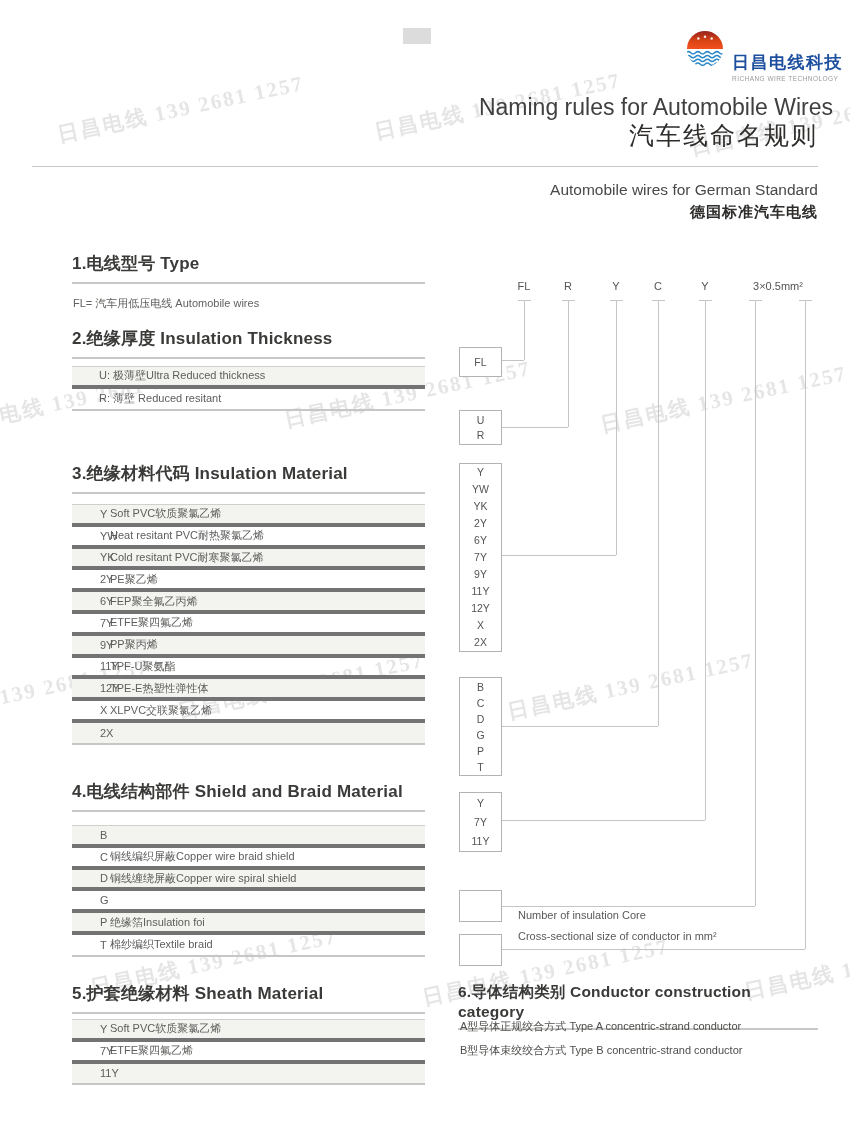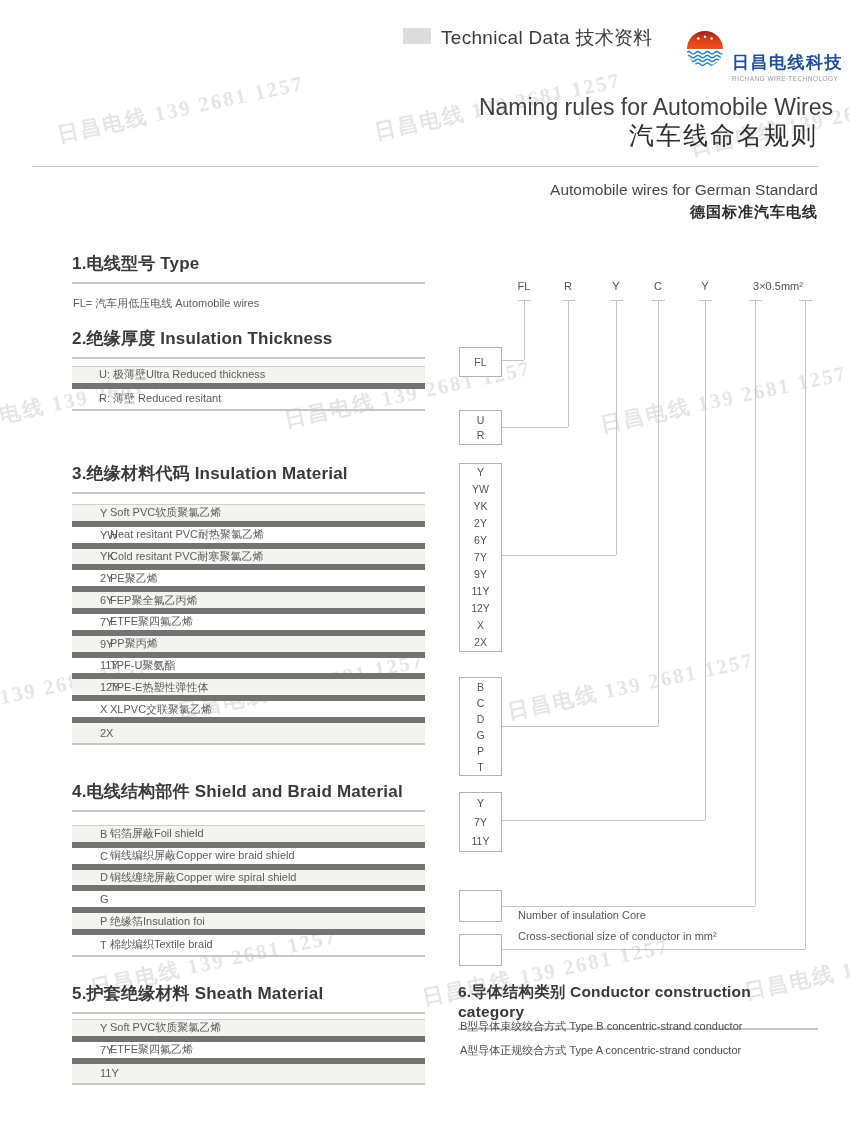--- a/index.html
+++ b/index.html
@@ -35,21 +35,21 @@
   .sec-h {
     position:absolute; width:353px;
     font-size:17px; font-weight:bold; color:#3a3a38; letter-spacing:.2px;
     padding-bottom:7px; border-bottom:2px solid #c8c8c6;
   }
   .sec-h.wide { width:360px; font-size:15.5px; }
   .note { position:absolute; font-size:11px; color:#63615f; }
   .tbl { position:absolute; width:353px; border-top:1px solid #cfcfcd; }
   .trow {
     display:flex; align-items:center; height:21.8px;
-    border-bottom:6px solid #737373;
+    border-bottom:4px solid #737373;
     font-size:11px; color:#5d5d5b;
   }
   .trow:nth-child(odd) { background:#f3f3f0; }
   .trow:last-child { border-bottom:2px solid #c6c6c4; }
   .c-single { padding-left:27px; }
   .c-code { width:38px; padding-left:28px; flex:none; }
   .c-desc { flex:1; }
   .cond-lines { position:absolute; font-size:11px; color:#4f4d4b; line-height:24px; }
   
   .diagram { position:absolute; left:458px; top:280px; width:362px; height:695px; }
@@ -78,21 +78,20 @@
   <div class="wm" style="left:282px;  top:380px;">日昌电线 139 2681 1257</div>
   <div class="wm" style="left:598px;  top:385px;">日昌电线 139 2681 1257</div>
   <div class="wm" style="left:-100px; top:678px;">日昌电线 139 2681 1257</div>
   <div class="wm" style="left:175px;  top:672px;">日昌电线 139 2681 1257</div>
   <div class="wm" style="left:505px;  top:672px;">日昌电线 139 2681 1257</div>
   <div class="wm" style="left:88px;   top:948px;">日昌电线 139 2681 1257</div>
   <div class="wm" style="left:420px;  top:958px;">日昌电线 139 2681 1257</div>
   <div class="wm" style="left:742px;  top:952px;">日昌电线 139 2681 1257</div>
 
   <div class="hdr-square"></div>
-  <div class="hdr-title">Technical Data 技术资料</div>
   <div class="logo">
     <span>
       <svg width="38" height="38" viewBox="0 0 40 40">
         <defs>
           <linearGradient id="lg-red" x1="0" y1="0" x2="0" y2="1">
             <stop offset="0" stop-color="#8e1f1f"></stop>
             <stop offset="0.55" stop-color="#d84315"></stop>
             <stop offset="1" stop-color="#f4511e"></stop>
           </linearGradient>
           <clipPath id="lg-clip">
@@ -185,21 +184,20 @@
       </div>
     <div class="trow">
         <span class="c-code">2X</span>
       </div>
   </div>
 
   <div class="sec-h" style="left:72px; top:780px;">4.电线结构部件 Shield and Braid Material</div>
   <div class="tbl" style="left:72px; top:825px;">
     <div class="trow">
         <span class="c-code">B</span>
-        <span class="c-desc">铝箔屏蔽Foil shield</span>
       </div>
     <div class="trow">
         <span class="c-code">C</span>
         <span class="c-desc">铜线编织屏蔽Copper wire braid shield</span>
       </div>
     <div class="trow">
         <span class="c-code">D</span>
         <span class="c-desc">铜线缠绕屏蔽Copper wire spiral shield</span>
       </div>
     <div class="trow">
@@ -225,22 +223,22 @@
         <span class="c-code">7Y</span>
         <span class="c-desc">ETFE聚四氟乙烯</span>
       </div>
     <div class="trow">
         <span class="c-code">11Y</span>
       </div>
   </div>
 
   <div class="sec-h wide" style="left:458px; top:982px;">6.导体结构类别 Conductor construction category</div>
   <div class="cond-lines" style="left:460px; top:1014px;">
+    <div>A型导体正规绞合方式 Type A concentric-strand conductor</div>
     <div>B型导体束绞绞合方式 Type B concentric-strand conductor</div>
-    <div>A型导体正规绞合方式 Type A concentric-strand conductor</div>
   </div>
 
   <div class="diagram">
 
     <div class="dg-label" style="left:36px;  width:60px;">FL</div>
     <div class="dg-label" style="left:80px;  width:60px;">R</div>
     <div class="dg-label" style="left:128px; width:60px;">Y</div>
     <div class="dg-label" style="left:170px; width:60px;">C</div>
     <div class="dg-label" style="left:217px; width:60px;">Y</div>
     <div class="dg-label" style="left:280px; width:80px;">3×0.5mm²</div>

